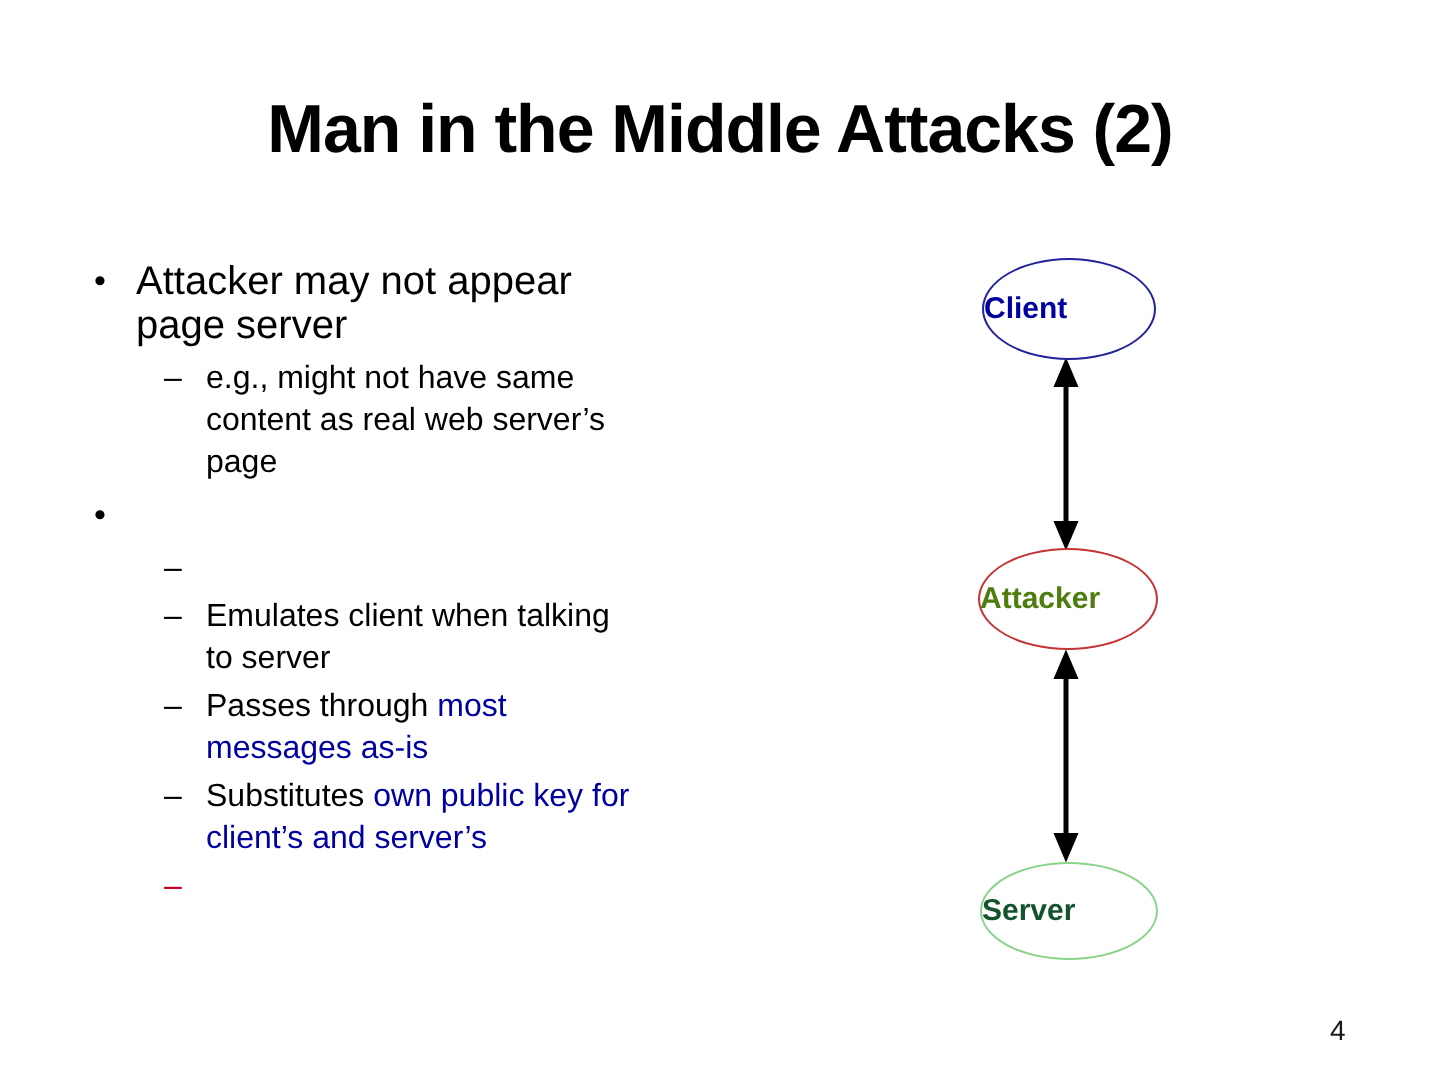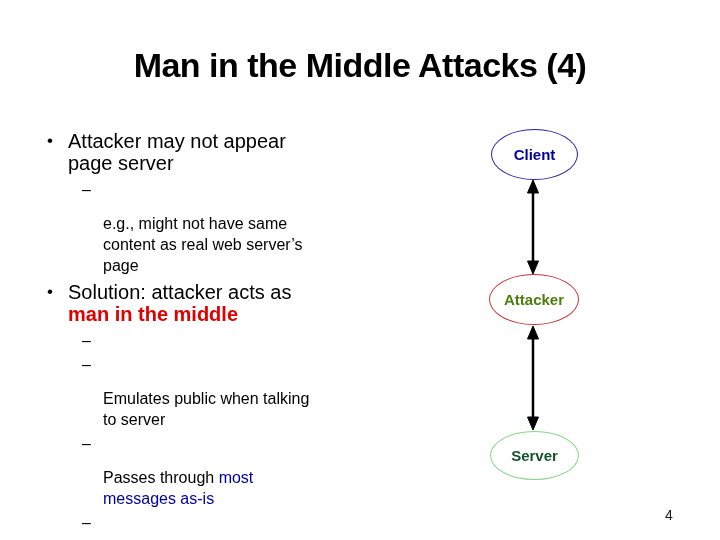--- a/index.html
+++ b/index.html
@@ -15,76 +15,76 @@
     color:#000000; letter-spacing:-0.5px;
   }
   .outline { position:absolute; left:30px; top:130px; width:400px; color:#000000; }
   .item { display:flex; }
   .item .marker { flex:0 0 auto; }
   .l1 { padding-left:17px; font-size:20px; line-height:22px; margin-bottom:5px; }
   .l1 .marker { width:21px; font-size:17px; }
   .l1 .txt { width:252px; }
   .l2 { padding-left:52px; font-size:16px; line-height:21px; margin-bottom:3px; }
   .l2 .marker { width:21px; }
-  .l2 .txt { width:212px;margin-top:34px; }
+  .l2 .txt { width:212px; }
   .gap-top { margin-top:5px; }
   .seg-red-bold { color:#e00000; font-weight:bold; }
   .seg-blue { color:#0000a0; }
   .seg-red { color:#c00020; }
   .marker-red { color:#c00020; }
   .node {
-    position:absolute; display:flex; align-items:center; justify-content:center;
+    position:absolute; display:flex; align-items:center; justify-content:flex-start;
     border-radius:50%; font-weight:bold; font-size:15px; background:#ffffff;
   }
   .node-client  { left:491px; top:129px; width:87px; height:51px; border:1.5px solid #22229a; color:#0000a0; }
   .node-attacker{ left:489px; top:274px; width:90px; height:51px; border:1.5px solid #c63333; color:#4d7c0f; }
   .node-server  { left:490px; top:431px; width:89px; height:49px; border:1.5px solid #8ad48a; color:#14532d; }
   .arrows { position:absolute; left:480px; top:120px; width:140px; height:380px; }
   .page-number { position:absolute; left:665px; top:507px; font-size:14px; color:#1a1a1a; }
 </style>
 </head>
 <body>
 
 <div class="slide">
 
-  <h1 class="title">Man in the Middle Attacks (4)</h1>
+  <h1 class="title">Man in the Middle Attacks (2)</h1>
 
   <div class="outline">
 
     <div class="item l1">
       <span class="marker">•</span>
       <span class="txt"><span>Attacker may not appear page server</span></span>
     </div>
 
     <div class="item l2">
       <span class="marker">–</span>
       <span class="txt"><span>e.g., might not have same content as real web server’s page</span></span>
     </div>
 
     <div class="item l1 gap-top">
       <span class="marker">•</span>
-      <span class="txt"><span>Solution: attacker acts as </span><span class="seg-red-bold">man in the middle</span></span>
     </div>
 
     <div class="item l2">
       <span class="marker">–</span>
     </div>
 
     <div class="item l2">
       <span class="marker">–</span>
-      <span class="txt"><span>Emulates public when talking to server</span></span>
+      <span class="txt"><span>Emulates client when talking to server</span></span>
     </div>
 
     <div class="item l2">
       <span class="marker">–</span>
       <span class="txt"><span>Passes through </span><span class="seg-blue">most messages as-is</span></span>
     </div>
 
     <div class="item l2">
       <span class="marker">–</span>
+      <span class="txt"><span>Substitutes </span><span class="seg-blue">own public key for client’s and server’s</span></span>
     </div>
 
     <div class="item l2">
       <span class="marker marker-red">–</span>
     </div>
 
   </div>
 
   <div>
     <svg class="arrows" viewBox="0 0 140 380" xmlns="http://www.w3.org/2000/svg">

